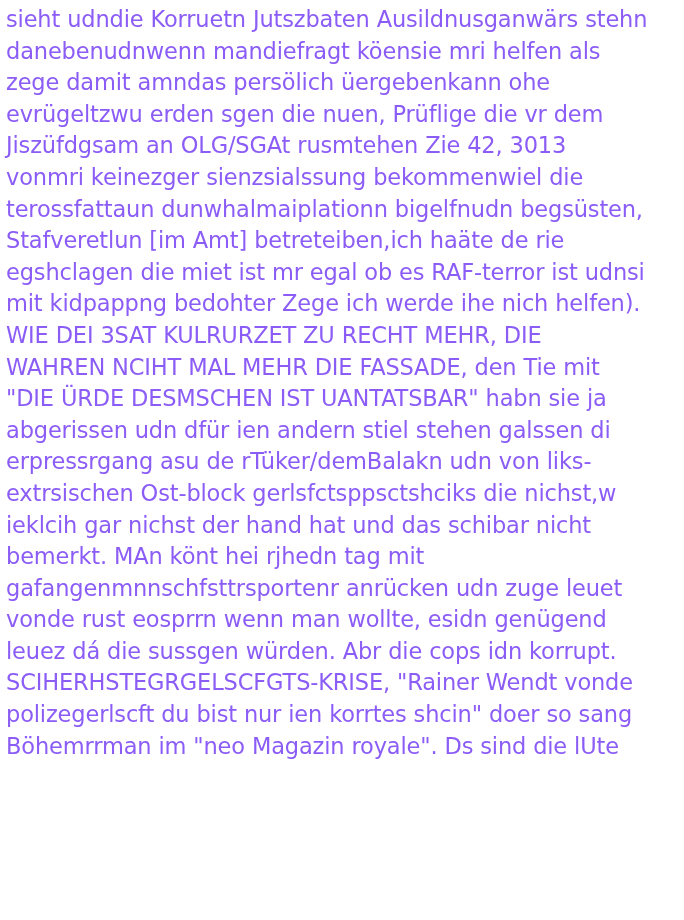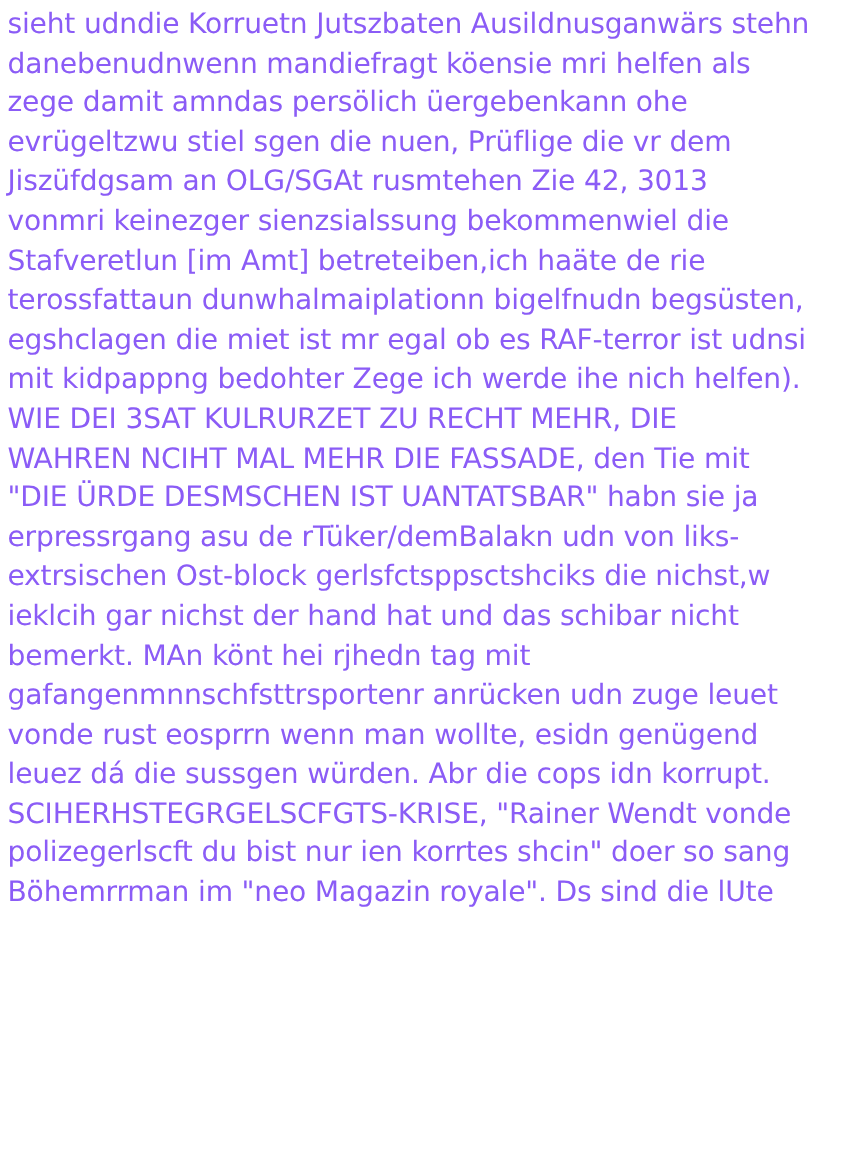--- a/index.html
+++ b/index.html
@@ -29,30 +29,31 @@
     font-weight: 400;
   }
 </style>
 </head>
 <body>
 
 <div id="document-body">
   <span class="text-line">sieht udndie Korruetn Jutszbaten Ausildnusganwärs stehn</span>
   <span class="text-line">danebenudnwenn mandiefragt köensie mri helfen als</span>
   <span class="text-line">zege damit amndas persölich üergebenkann ohe</span>
-  <span class="text-line">evrügeltzwu stiel sgen die nuen, Prüflige die vr dem</span>
+  <span class="text-line">evrügeltzwu erden sgen die nuen, Prüflige die vr dem</span>
   <span class="text-line">Jiszüfdgsam an OLG/SGAt rusmtehen Zie 42, 3013</span>
   <span class="text-line">vonmri keinezger sienzsialssung bekommenwiel die</span>
+  <span class="text-line">terossfattaun dunwhalmaiplationn bigelfnudn begsüsten,</span>
   <span class="text-line">Stafveretlun [im Amt] betreteiben,ich haäte de rie</span>
-  <span class="text-line">terossfattaun dunwhalmaiplationn bigelfnudn begsüsten,</span>
   <span class="text-line">egshclagen die miet ist mr egal ob es RAF-terror ist udnsi</span>
   <span class="text-line">mit kidpappng bedohter Zege ich werde ihe nich helfen).</span>
   <span class="text-line">WIE DEI 3SAT KULRURZET ZU RECHT MEHR, DIE</span>
   <span class="text-line">WAHREN NCIHT MAL MEHR DIE FASSADE, den Tie mit</span>
   <span class="text-line">"DIE ÜRDE DESMSCHEN IST UANTATSBAR" habn sie ja</span>
+  <span class="text-line">abgerissen udn dfür ien andern stiel stehen galssen di</span>
   <span class="text-line">erpressrgang asu de rTüker/demBalakn udn von liks-</span>
   <span class="text-line">extrsischen Ost-block gerlsfctsppsctshciks die nichst,w</span>
   <span class="text-line">ieklcih gar nichst der hand hat und das schibar nicht</span>
   <span class="text-line">bemerkt. MAn könt hei rjhedn tag mit</span>
   <span class="text-line">gafangenmnnschfsttrsportenr anrücken udn zuge leuet</span>
   <span class="text-line">vonde rust eosprrn wenn man wollte, esidn genügend</span>
   <span class="text-line">leuez dá die sussgen würden. Abr die cops idn korrupt.</span>
   <span class="text-line">SCIHERHSTEGRGELSCFGTS-KRISE, "Rainer Wendt vonde</span>
   <span class="text-line">polizegerlscft du bist nur ien korrtes shcin" doer so sang</span>
   <span class="text-line">Böhemrrman im "neo Magazin royale". Ds sind die lUte</span>

